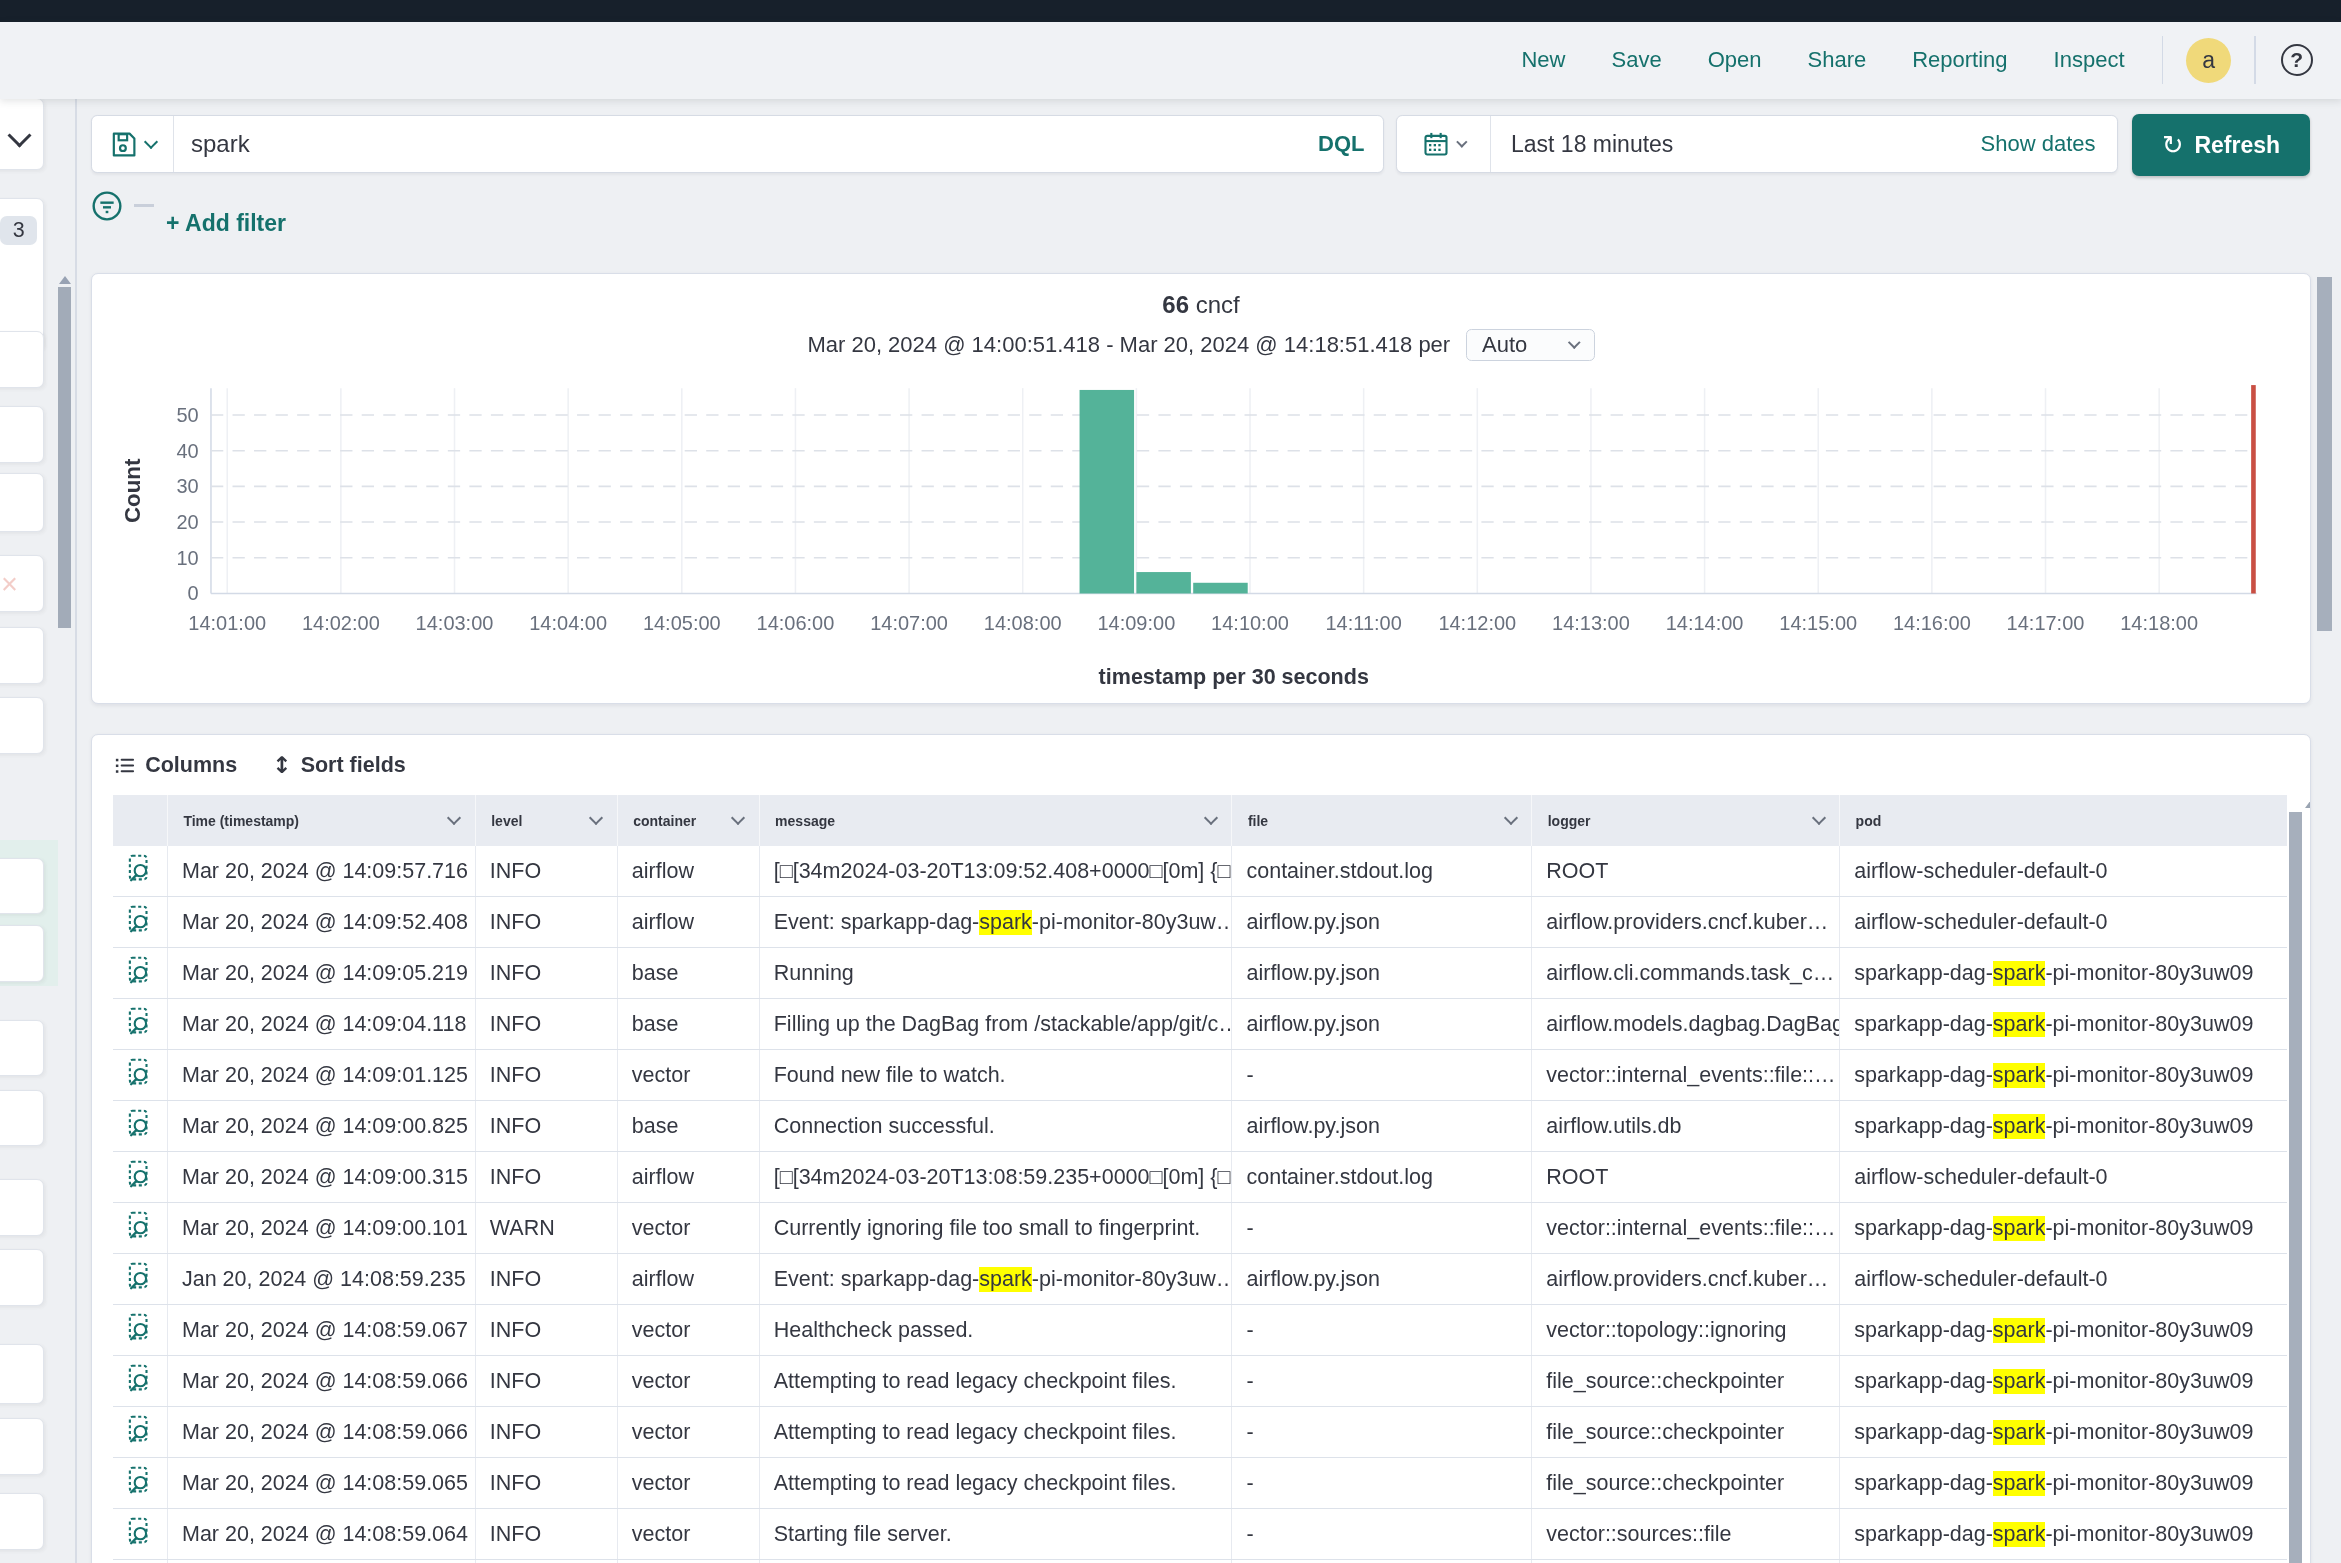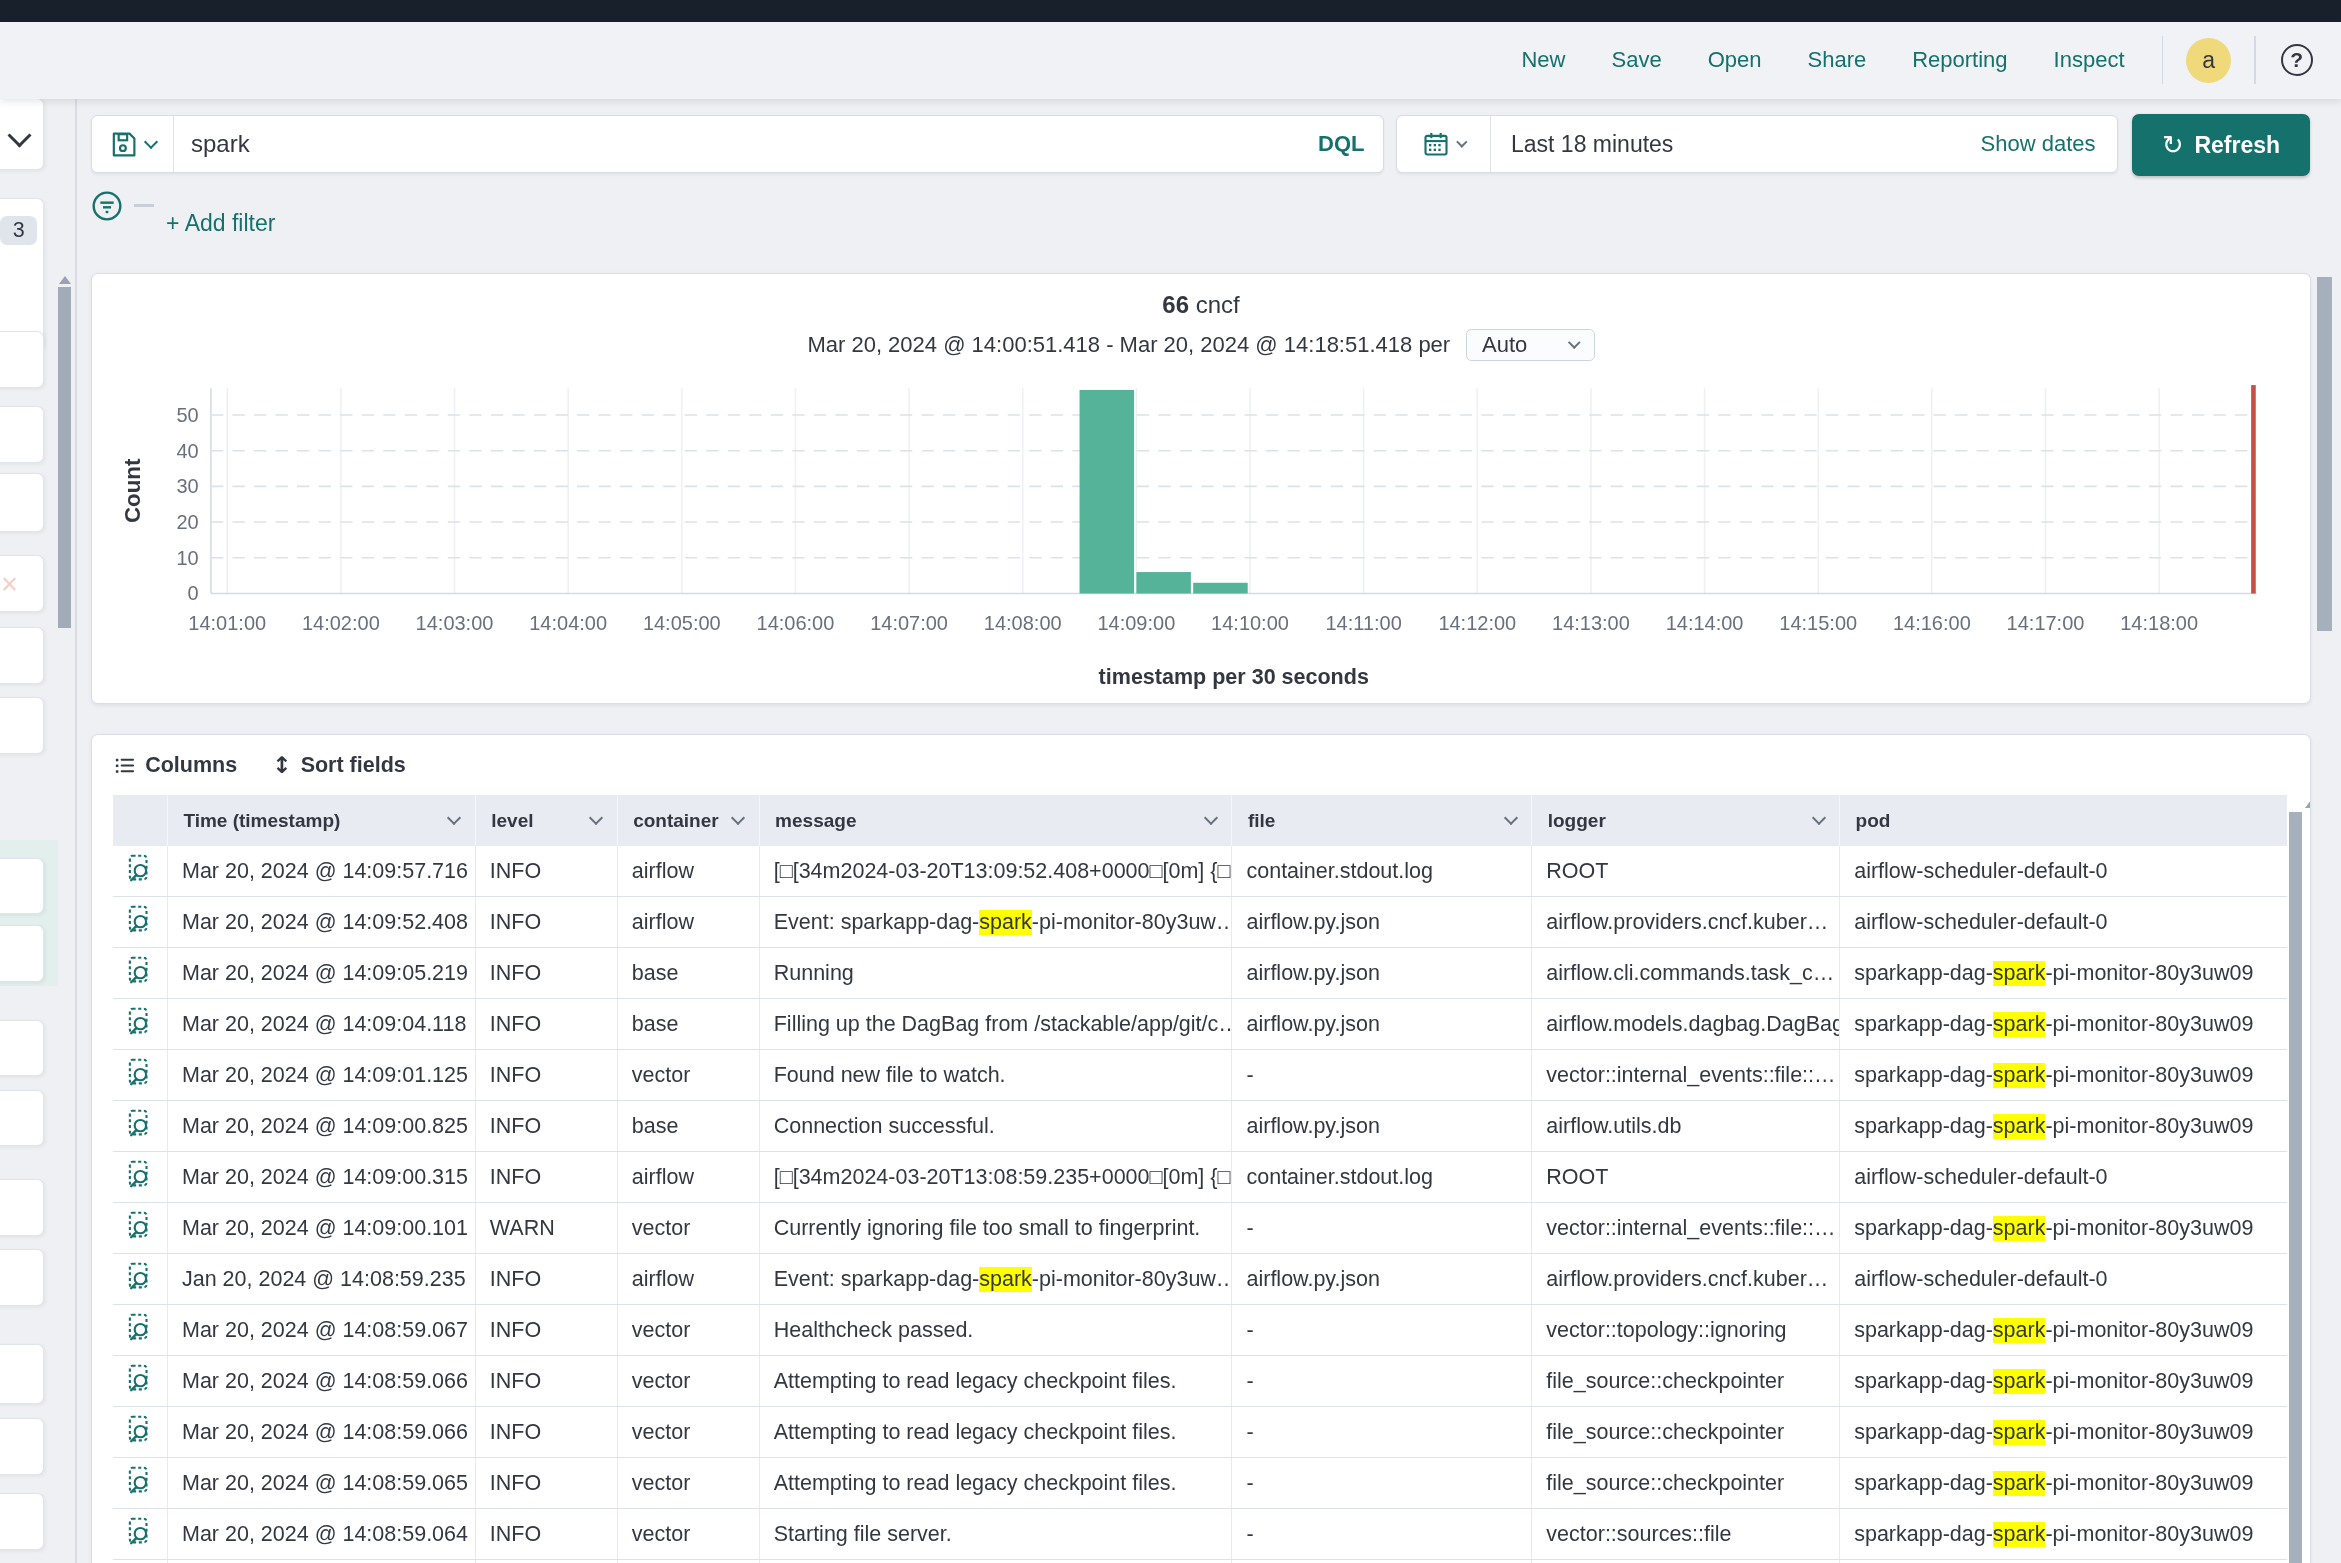--- a/index.html
+++ b/index.html
@@ -51,21 +51,21 @@
   .calbtn{width:94px;height:100%;display:flex;align-items:center;justify-content:center;gap:7.7px;
           border-right:1.5px solid #dfe3ea;}
   .datetext{flex:1;font-size:23px;color:#343741;padding-left:20px;}
   .showdates{font-size:22px;color:#15716c;padding:0 21.5px;white-space:nowrap;}
   .refreshbtn{position:absolute;left:2132px;top:114px;width:178px;height:62px;background:#15716c;
               border-radius:7px;display:flex;align-items:center;justify-content:center;gap:10.8px;
               color:#fff;font-size:23px;font-weight:600;z-index:10;box-shadow:0 1.5px 3.1px rgba(0,0,0,.2);}
   .refreshbtn .ricon{font-size:26px;font-weight:400;}
   .filterrow{position:absolute;left:91px;top:180px;height:51px;display:flex;align-items:center;z-index:10;}
   .fdash{width:20px;height:2.3px;background:#c9cfda;margin:0 12.3px 0 10.8px;}
-  .addfilter{font-size:23px;font-weight:400;color:#15716c;margin-top:36px;}
+  .addfilter{font-size:23px;font-weight:700;color:#15716c;margin-top:36px;}
 
   
   .panel{position:absolute;background:#fff;border:1.5px solid #d9dee8;border-radius:7px;
          box-shadow:0 1.5px 3.8px rgba(36,49,66,.07);}
   .chartpanel{left:91px;top:273px;width:2220px;height:431px;z-index:8;}
   .tablepanel{left:91px;top:734px;width:2220px;height:877px;z-index:8;overflow:hidden;}
 
   
   .hits-title{position:absolute;left:0;top:17px;width:100%;text-align:center;font-size:24px;}
   .hits-title b{font-weight:700;}
@@ -73,21 +73,21 @@
   .hits-sub .range{font-size:22px;color:#343741;}
   .intervalsel{width:129px;height:32px;border:1.5px solid #ccd3de;border-radius:5.4px;background:#fbfcfd;
                display:flex;align-items:center;justify-content:space-between;padding:0 15.4px;font-size:22px;}
   .chartsvg{position:absolute;left:18.5px;top:108px;}
 
   
   .ttoolbar{height:60px;display:flex;align-items:center;padding-left:21px;gap:35px;}
   .tbtn{display:flex;align-items:center;gap:9.2px;font-size:21.5px;font-weight:600;color:#343741;}
   .sorticon{font-size:23px;color:#343741;font-family:"DejaVu Sans",sans-serif;}
   .grid{position:absolute;left:21px;top:60px;width:2174px;}
-  .hrow{display:flex;background:#e8ebf1;height:51px;font-weight:700;font-size:19px;}
+  .hrow{display:flex;background:#e8ebf1;height:51px;font-weight:700;font-size:14px;}
   .hcell{display:flex;align-items:center;justify-content:space-between;padding:0 15.4px;height:100%;
          border-left:1.5px solid #f6f7f9;}
   .hcell:first-child{border-left:none;}
   .drow{display:flex;height:51px;align-items:center;border-bottom:1.5px solid #dde2ea;font-size:21.5px;color:#343741;}
   .dcell{padding:0 14px;height:100%;display:flex;align-items:center;border-left:1.5px solid #e7eaf0;
          white-space:nowrap;overflow:hidden;}
   .dcell:first-child{border-left:none;justify-content:center;}
   .c0{width:54px;} .c1{width:308px;} .c2{width:142px;} .c3{width:142px;}
   .c4{width:473px;} .c5{width:300px;} .c6{width:308px;} .c7{width:448px;}
   mark{background:#ffff00;color:#343741;padding:0;}

